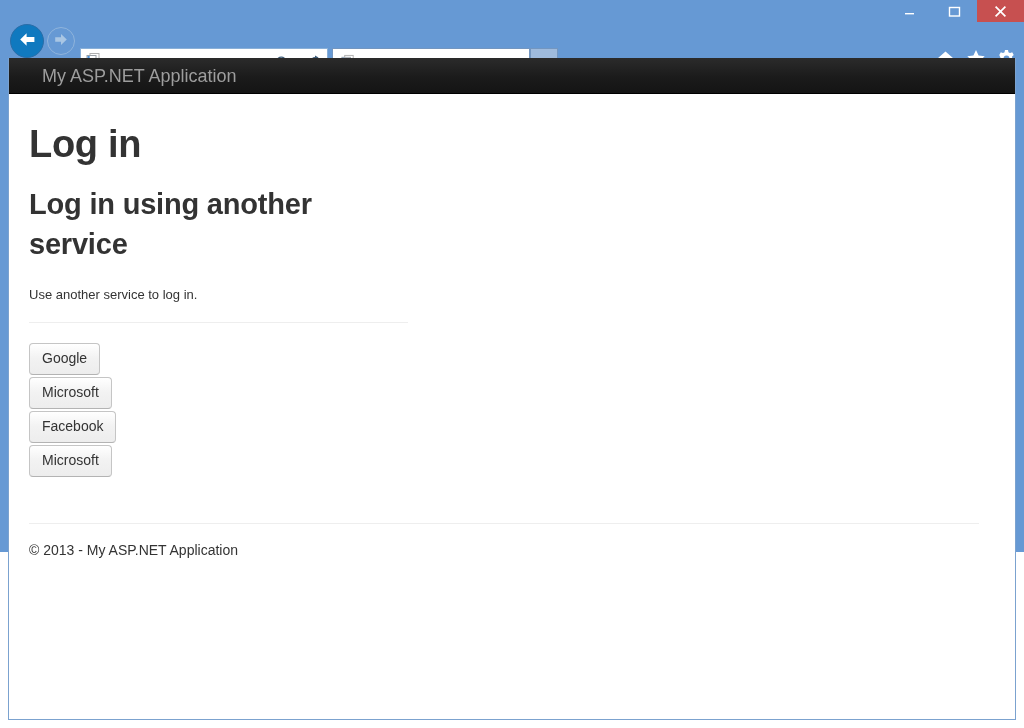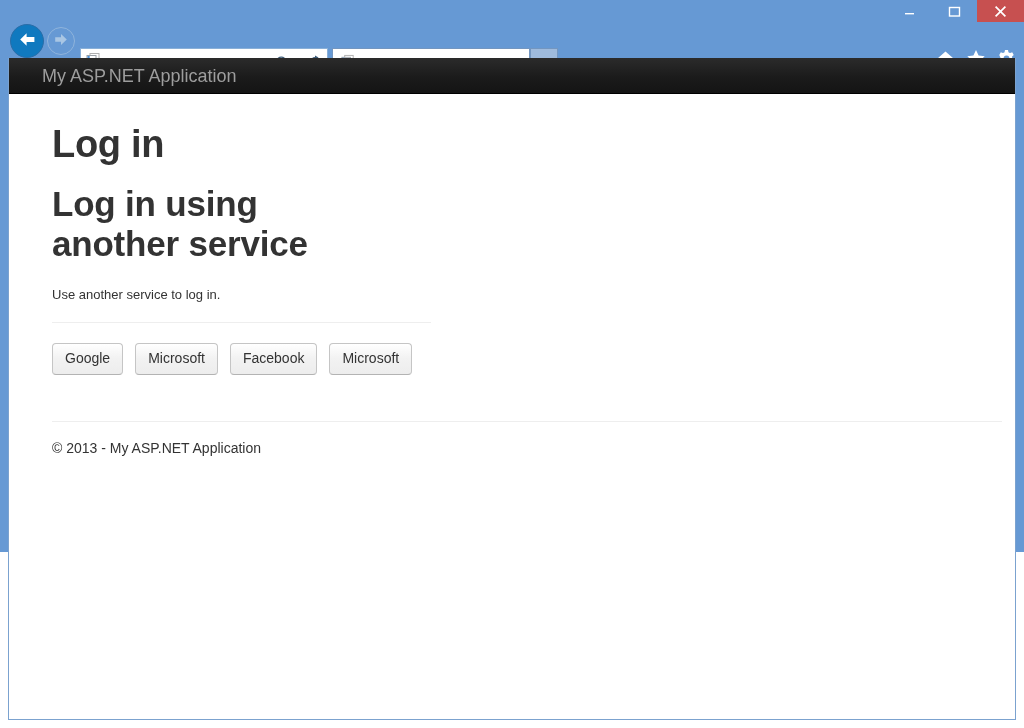--- a/index.html
+++ b/index.html
@@ -200,34 +200,34 @@
   #site-brand {
     margin-left: 33px;
     color: #9d9d9d;
     font-size: 18px;
     line-height: 20px;
     font-family: "Liberation Sans", sans-serif;
   }
 
   
   #content-container {
-    padding: 0 25px 0 43px;
+    padding: 0 25px 0 20px;
   }
 
   #page-title {
     font-size: 38px;
     line-height: 44px;
     font-weight: bold;
     color: #333333;
     margin: 28px 0 0 0;
     letter-spacing: -0.3px;
   }
 
   #section-title {
-    font-size: 35px;
+    font-size: 29px;
     line-height: 40px;
     font-weight: bold;
     color: #333333;
     margin: 18px 0 0 0;
     max-width: 330px;
     letter-spacing: -0.2px;
   }
 
   #section-description {
     font-size: 13px;
@@ -240,21 +240,22 @@
     border: none;
     border-top: 1px solid #eeeeee;
     margin: 17px 0 0 0;
     width: 379px;
   }
 
   #provider-buttons {
     margin-top: 20px;
     display: flex;
     align-items: flex-start;
-    gap: 12px;
+    gap: 2px;
+    flex-direction: column;
   }
   .provider-button {
     background: linear-gradient(to bottom, #ffffff 0%, #f2f2f2 48%, #ededed 100%);
     border: 1px solid #c5c5c5;
     border-bottom-color: #b3b3b3;
     border-radius: 4px;
     padding: 6px 12px 7px 12px;
     font-size: 14px;
     line-height: 17px;
     color: #333333;

